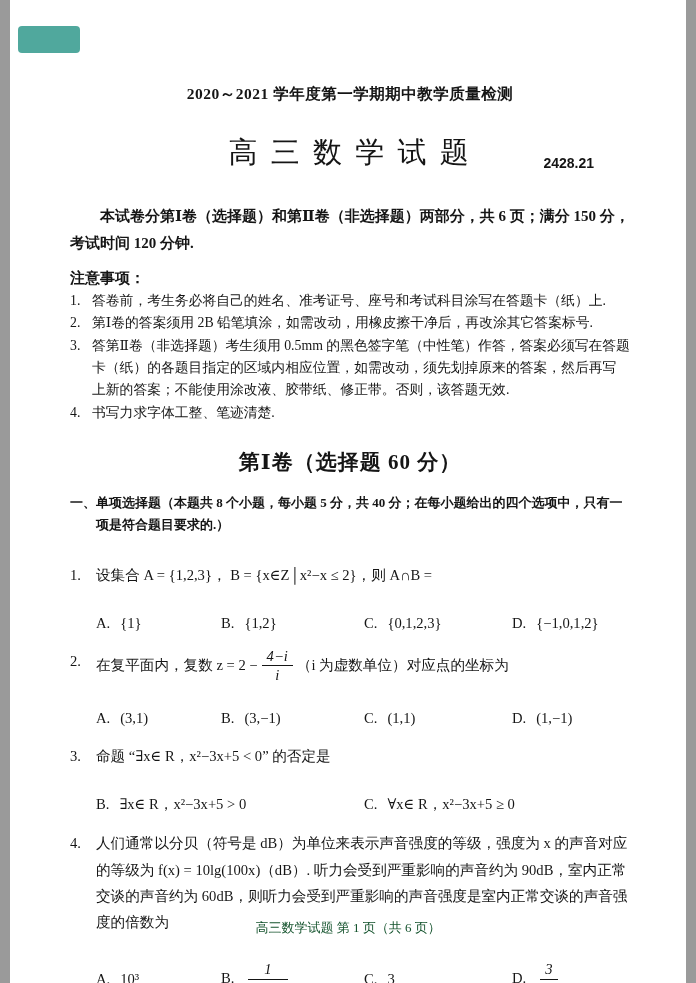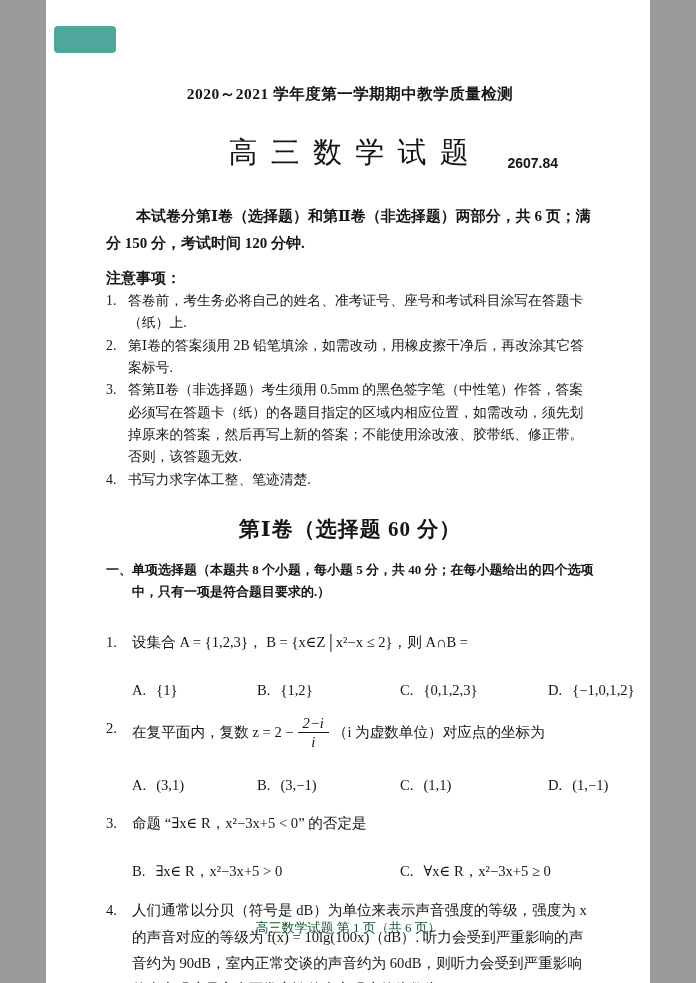--- a/index.html
+++ b/index.html
@@ -1,18 +1,18 @@
 <!DOCTYPE html>
 <html><head>
 <meta charset="utf-8">
 <style>
   html, body { margin: 0; padding: 0; background: #9a9a9a; }
   .page {
     position: relative;
-    width: 604px;
+    width: 676px;
     height: 983px;
     margin: 0 auto;
     background: #ffffff;
     font-family: "Liberation Serif", "DejaVu Serif", serif;
     color: #151515;
     box-sizing: border-box;
     padding: 84px 56px 0 60px;
     overflow: hidden;
   }
   .stamp {
@@ -112,21 +112,21 @@
 <body>
 
 <div class="page">
 
   <div class="stamp"></div>
 
   <div class="subtitle">2020～2021 学年度第一学期期中教学质量检测</div>
 
   <div class="title-row">
     <h1 class="title">高 三 数 学 试 题</h1>
-    <span class="date">2607.84</span>
+    <span class="date">2428.21</span>
   </div>
 
   <p class="intro">本试卷分第Ⅰ卷（选择题）和第Ⅱ卷（非选择题）两部分，共 6 页；满分 150 分，考试时间 120 分钟.</p>
 
   <div class="notice-heading">注意事项：</div>
 
   <ul class="notice-list">
     <li class="notice-item">
       <span class="notice-num">1.</span>
       <span class="notice-text">答卷前，考生务必将自己的姓名、准考证号、座号和考试科目涂写在答题卡（纸）上.</span>
@@ -159,21 +159,21 @@
       <span class="opt"><span class="opt-label">B.</span><span>{1,2}</span></span>
       <span class="opt"><span class="opt-label">C.</span><span>{0,1,2,3}</span></span>
       <span class="opt"><span class="opt-label">D.</span><span>{−1,0,1,2}</span></span>
     </div>
   </div>
 
   <div class="question">
     <div class="stem">
       <span class="q-num">2.</span>
       <span class="q-text">
-        <span>在复平面内，复数 z = 2 −</span><span class="frac"><span class="num">2−i</span><span class="den">i</span></span><span>（i 为虚数单位）对应点的坐标为</span>
+        <span>在复平面内，复数 z = 2 −</span><span class="frac"><span class="num">4−i</span><span class="den">i</span></span><span>（i 为虚数单位）对应点的坐标为</span>
       </span>
     </div>
     <div class="options options-4">
       <span class="opt"><span class="opt-label">A.</span><span>(3,1)</span></span>
       <span class="opt"><span class="opt-label">B.</span><span>(3,−1)</span></span>
       <span class="opt"><span class="opt-label">C.</span><span>(1,1)</span></span>
       <span class="opt"><span class="opt-label">D.</span><span>(1,−1)</span></span>
     </div>
   </div>
 

